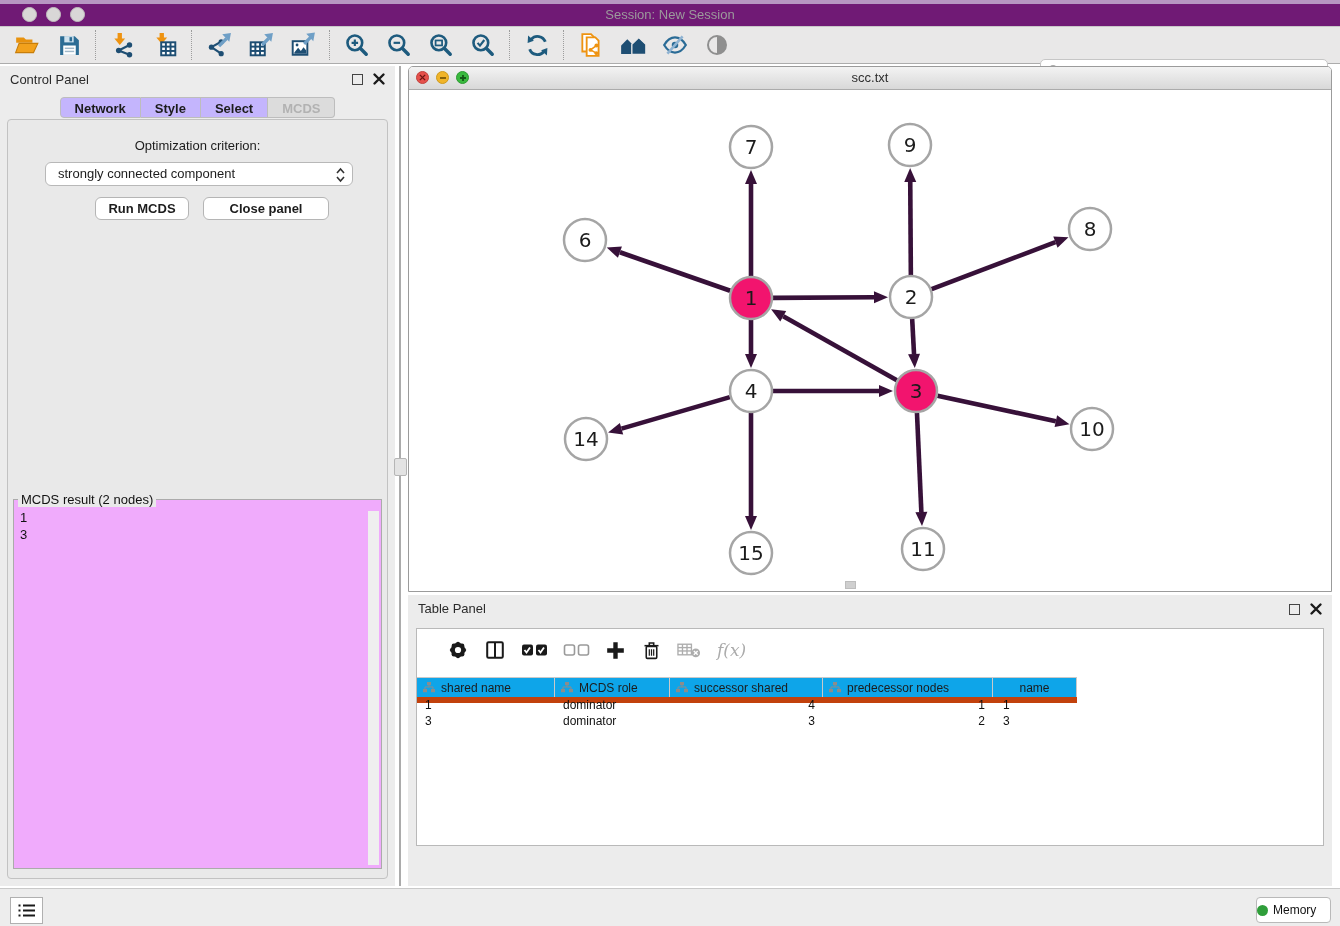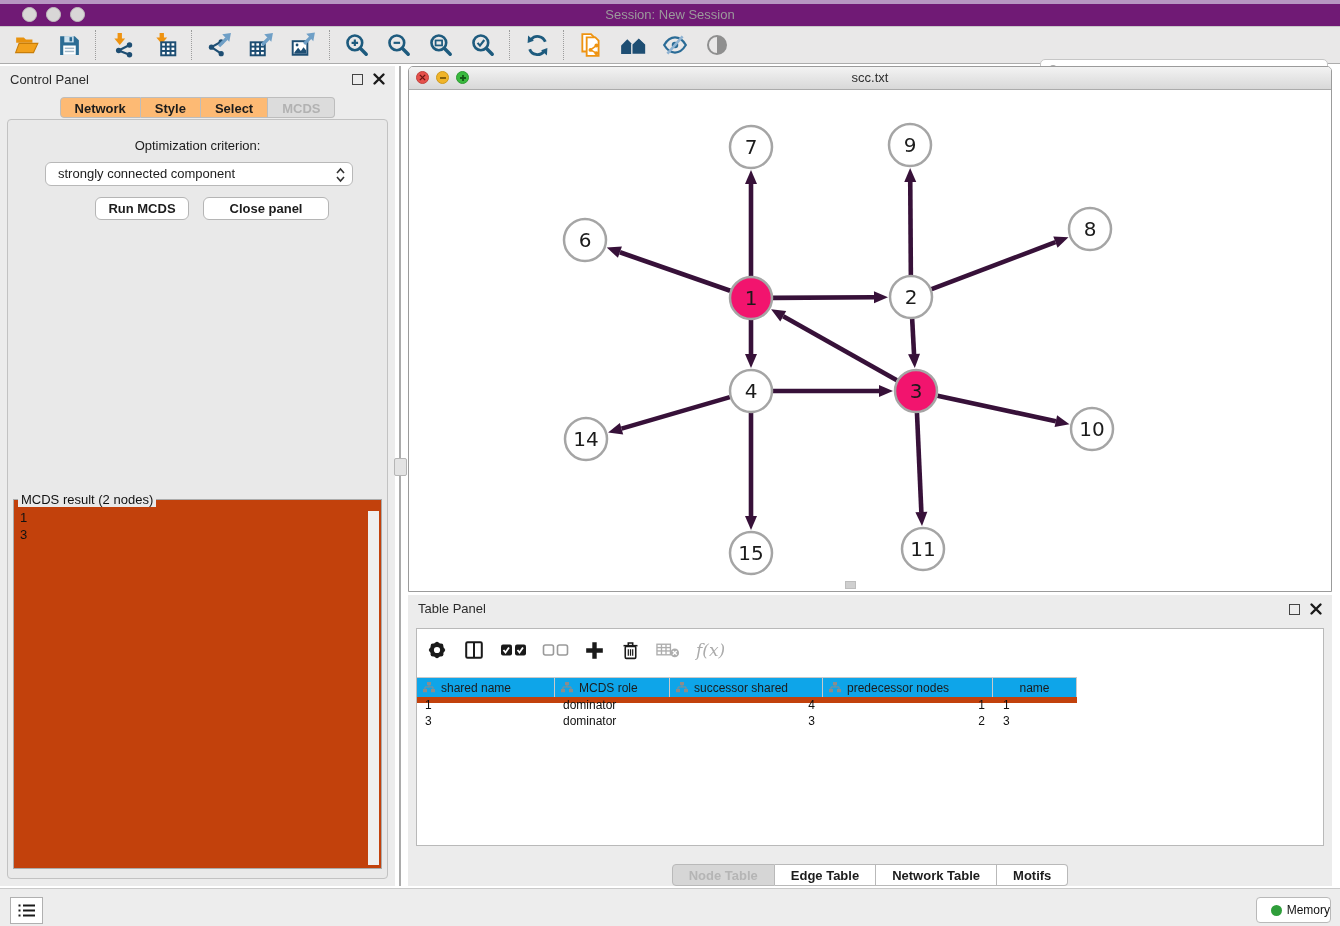--- a/index.html
+++ b/index.html
@@ -28,37 +28,37 @@
 
   
   #control-panel{left:0;top:66px;width:395px;height:820px;background:#ECECEC;}
   .panel-head{position:absolute;left:0;top:0;right:0;height:26px;}
   .panel-title{position:absolute;left:10px;top:6px;font-size:13px;color:#2b2b2b;}
   .float-btn{position:absolute;top:8px;width:11px;height:11px;border:1.6px solid #444;
              box-sizing:border-box;background:transparent;}
   .close-btn{position:absolute;top:5px;width:16px;height:16px;}
   #cp-tabs{position:absolute;left:0;right:0;top:31px;display:flex;justify-content:center;}
   .seg{height:21px;line-height:21px;padding:0 14px;font-size:13px;font-weight:bold;color:#1c1c1c;
-       background:#fdba74;border:1px solid #BDBDBD;border-left:none;box-sizing:border-box;}
+       background:#c4b5fd;border:1px solid #BDBDBD;border-left:none;box-sizing:border-box;}
   .seg:first-child{border-left:1px solid #BDBDBD;border-radius:4px 0 0 4px;}
   .seg:last-child{border-radius:0 4px 4px 0;}
   .seg.sel{background:#DCDCDC;color:#B2B2B2;}
   #cp-content{position:absolute;left:7px;right:7px;top:53px;bottom:7px;background:#E9E9E9;
               border:1px solid #C2C2C2;border-radius:4px;}
   #opt-label{position:absolute;left:0;right:0;top:18px;text-align:center;font-size:13px;color:#1c1c1c;}
   #criterion-select{position:absolute;left:37px;top:42px;width:308px;height:24px;background:#fff;
               border:1px solid #B8B8B8;border-radius:6px;box-sizing:border-box;
               font-size:13px;color:#1c1c1c;line-height:22px;padding-left:12px;}
   #criterion-select svg{position:absolute;right:7px;top:4px;}
   .mac-btn{position:absolute;height:23px;background:#fff;border:1px solid #B5B5B5;border-radius:6px;
            font-size:13px;font-weight:bold;color:#1c1c1c;text-align:center;line-height:21px;box-sizing:border-box;}
   #run-btn{left:87px;top:77px;width:94px;}
   #closep-btn{left:195px;top:77px;width:126px;}
   #result-fieldset{position:absolute;left:5px;right:5px;top:372px;bottom:9px;
-                   border:1px solid #ABABAB;background:#c2410c;margin:0;padding:0;}
+                   border:1px solid #ABABAB;background:#f0abfc;margin:0;padding:0;}
   #result-fieldset legend{font-size:13px;color:#111;background:#E9E9E9;padding:0 3px;margin-left:4px;}
   #result-lines{position:absolute;left:6px;top:2px;font-size:13px;color:#111;line-height:17px;}
   #result-scroll{position:absolute;right:2px;top:4px;bottom:3px;width:11px;background:#EFEFEF;}
 
   #v-divider{left:399px;top:66px;width:2px;height:820px;background:#ABABAB;}
   #splitter-handle{left:394px;top:458px;width:11px;height:16px;background:#E3E3E3;
                    border:1px solid #B5B5B5;border-radius:2px;}
 
   
   #network-window{left:408px;top:66px;width:924px;height:526px;border:1px solid #9B9B9B;
@@ -70,21 +70,21 @@
       display:flex;align-items:center;justify-content:center;}
   #nw-title{position:absolute;left:0;right:0;top:3px;text-align:center;font-size:13px;color:#2e2e2e;}
   #graph-svg{position:absolute;left:0;top:22px;}
   #h-scroll-handle{position:absolute;left:436px;bottom:2px;width:9px;height:6px;background:#CFCFCF;border:1px solid #BDBDBD;}
 
   
   #table-panel{left:408px;top:595px;width:924px;height:291px;background:#ECECEC;}
   #tp-container{position:absolute;left:8px;top:33px;width:908px;height:218px;background:#fff;
                 border:1px solid #B9B9B9;box-sizing:border-box;}
   #tp-toolbar{position:absolute;left:0;top:0;right:0;height:42px;display:flex;align-items:center;
-              padding-left:9px;gap:15px;}
+              padding-left:30px;gap:15px;}
   .tp-ic{display:flex;align-items:center;justify-content:center;}
   #fx-label{font-family:"DejaVu Serif","Liberation Serif",serif;font-style:italic;
             font-size:17px;color:#ABABAB;}
   #tp-header{position:absolute;left:0;top:48px;height:19px;display:flex;
              border-top:1px solid #C9C9C9;border-bottom:6px solid #c2410c;background:#0ea5e9;}
   .th{box-sizing:border-box;border-right:1px solid #C9C9C9;display:flex;align-items:center;
       font-size:12px;color:#1c1c1c;padding-left:6px;gap:6px;}
   .th.center{justify-content:center;padding-left:0;}
   .trow{position:absolute;left:0;height:16px;display:flex;font-size:12px;color:#111;}
   .td{box-sizing:border-box;padding:1px 8px 0 8px;}
@@ -95,21 +95,21 @@
   .seg2:first-child{border-left:1px solid #B9B9B9;border-radius:4px 0 0 4px;}
   .seg2:last-child{border-radius:0 4px 4px 0;}
   .seg2.sel{background:#D6D6D6;color:#B5B5B5;}
 
   
   #status-bar{left:0;top:888px;width:1340px;height:38px;background:#EDEDED;border-top:1px solid #C9C9C9;}
   #list-btn{position:absolute;left:10px;top:8px;width:31px;height:25px;background:#fff;
             border:1px solid #B0B0B0;display:flex;align-items:center;justify-content:center;}
   #memory-btn{position:absolute;right:9px;top:8px;width:73px;height:24px;background:#fff;
               border:1px solid #B9B9B9;border-radius:4px;display:flex;align-items:center;
-              justify-content:flex-end;gap:5px;font-size:12px;color:#111;}
+              justify-content:flex-start;gap:5px;font-size:12px;color:#111;}
   #memory-dot{width:11px;height:11px;border-radius:50%;background:#2F9E3A;}
 </style>
 </head>
 <body>
 
 <div id="accent-strip" class="abs"></div>
 <div id="titlebar" class="abs">
   <div class="tl-gray" style="left:22px"></div>
   <div class="tl-gray" style="left:46px"></div>
   <div class="tl-gray" style="left:70px"></div>
@@ -535,26 +535,20 @@
     </div>
     <div class="trow" style="top:84px">
       <div class="td" style="width:138px">3</div>
       <div class="td" style="width:115px">dominator</div>
       <div class="td ra" style="width:153px">3</div>
       <div class="td ra" style="width:170px">2</div>
       <div class="td" style="width:84px;padding-left:10px">3</div>
     </div>
   </div>
 
-  <div id="tp-tabs">
-    <div class="seg2 sel">Node Table</div>
-    <div class="seg2">Edge Table</div>
-    <div class="seg2">Network Table</div>
-    <div class="seg2">Motifs</div>
-  </div>
 </div>
 
 <div id="status-bar" class="abs">
   <div id="list-btn">
     <svg width="18" height="15" viewBox="0 0 18 15">
       <g stroke="#1a1a1a" stroke-width="2">
           <line x1="5" y1="2.5" x2="17" y2="2.5"></line>
           <line x1="5" y1="7.5" x2="17" y2="7.5"></line>
           <line x1="5" y1="12.5" x2="17" y2="12.5"></line>
         </g>

